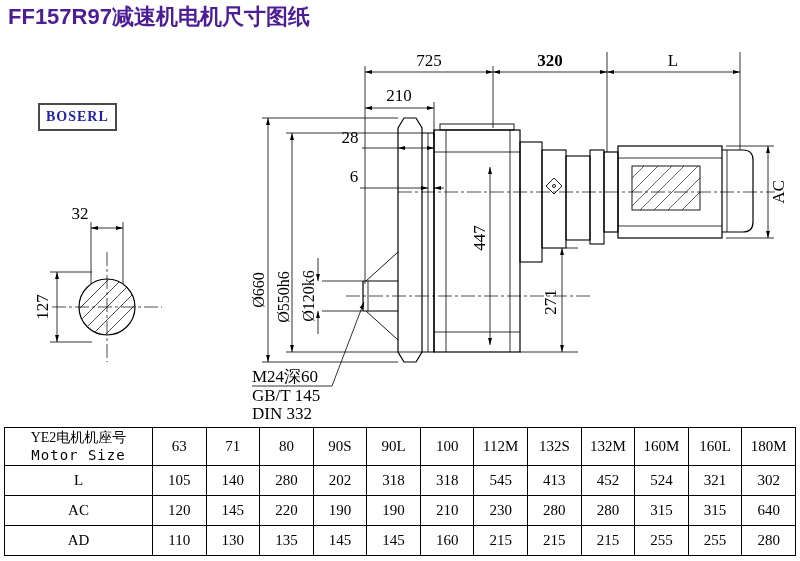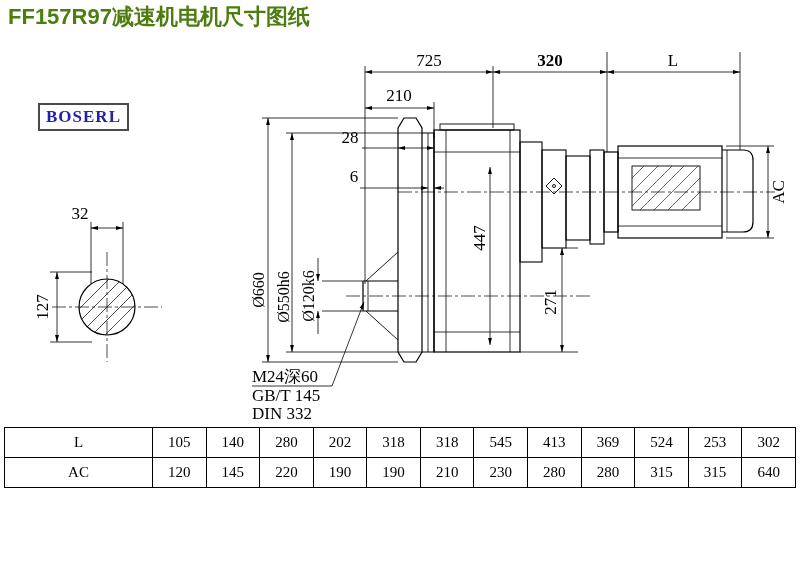--- a/index.html
+++ b/index.html
@@ -1,23 +1,23 @@
 <!DOCTYPE html>
 <html><head>
 <meta charset="utf-8">
 <style>
   *{box-sizing:border-box}
   html,body{margin:0;padding:0}
   body{width:800px;height:561px;position:relative;background:#fff;font-family:"Liberation Serif",serif;overflow:hidden}
 
   .title{position:absolute;top:3px;left:8px;margin:0;font-size:22px;line-height:28px;
-         font-weight:bold;color:#4d7c0f;font-family:"Liberation Sans",sans-serif;z-index:3}
+         font-weight:bold;color:#4c1d95;font-family:"Liberation Sans",sans-serif;z-index:3}
 
   .logo{position:absolute;top:103px;left:38px;border:2px solid #4a4a4a;padding:0 6px;
-        font-size:17px;line-height:24px;font-weight:bold;color:#2222aa;letter-spacing:1px;
+        font-size:14px;line-height:24px;font-weight:bold;color:#2222aa;letter-spacing:1px;
         font-family:"Liberation Serif",serif;background:#fff;z-index:3}
 
   svg.drawing{position:absolute;top:0;left:0;z-index:1}
   svg.drawing text{font-family:"Liberation Serif",serif;font-size:16px;fill:#000;stroke:none}
   svg.drawing text.big{font-size:17px}
   svg.drawing text.bold{font-weight:bold}
 
   table.dim{position:absolute;top:427px;left:4px;width:792px;border-collapse:collapse;
             table-layout:fixed;background:#fff;z-index:2}
   table.dim td{border:1px solid #000;text-align:center;vertical-align:middle;font-size:15px;
@@ -211,44 +211,77 @@
 <div class="logo">
   <span>BOSERL</span>
 </div>
 
 <table class="dim">
   <colgroup>
       <col class="col-label">
       <col span="12">
     </colgroup>
   <tbody>
+    <tr class="hdr">
+      <td>
+        <div class="cn">YE2电机机座号</div>
+        <div class="mono">Motor Size</div>
+      </td>
+      <td>63</td>
+      <td>71</td>
+      <td>80</td>
+      <td>90S</td>
+      <td>90L</td>
+      <td>100</td>
+      <td>112M</td>
+      <td>132S</td>
+      <td>132M</td>
+      <td>160M</td>
+      <td>160L</td>
+      <td>180M</td>
+    </tr>
     <tr>
       <td>L</td>
       <td>105</td>
       <td>140</td>
       <td>280</td>
       <td>202</td>
       <td>318</td>
       <td>318</td>
       <td>545</td>
       <td>413</td>
-      <td>369</td>
+      <td>452</td>
       <td>524</td>
-      <td>253</td>
+      <td>321</td>
       <td>302</td>
     </tr>
     <tr>
       <td>AC</td>
       <td>120</td>
       <td>145</td>
       <td>220</td>
       <td>190</td>
       <td>190</td>
       <td>210</td>
       <td>230</td>
       <td>280</td>
       <td>280</td>
       <td>315</td>
       <td>315</td>
       <td>640</td>
     </tr>
+    <tr>
+      <td>AD</td>
+      <td>110</td>
+      <td>130</td>
+      <td>135</td>
+      <td>145</td>
+      <td>145</td>
+      <td>160</td>
+      <td>215</td>
+      <td>215</td>
+      <td>215</td>
+      <td>255</td>
+      <td>255</td>
+      <td>280</td>
+    </tr>
   </tbody>
 </table>
 
 </body></html>

